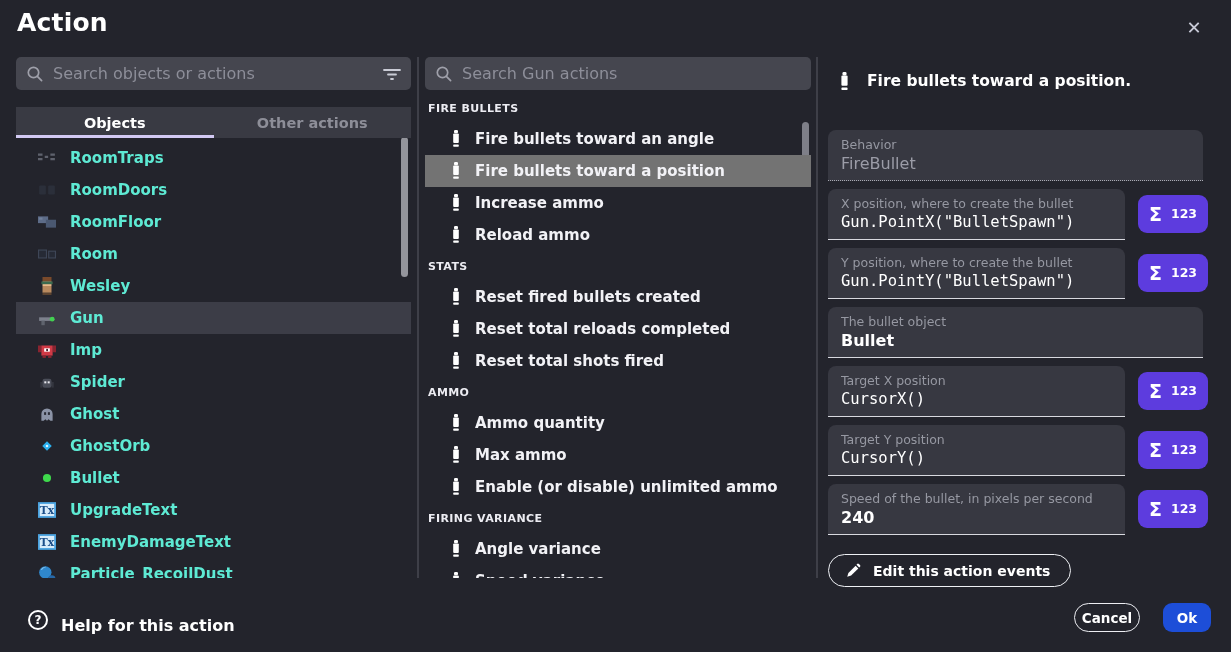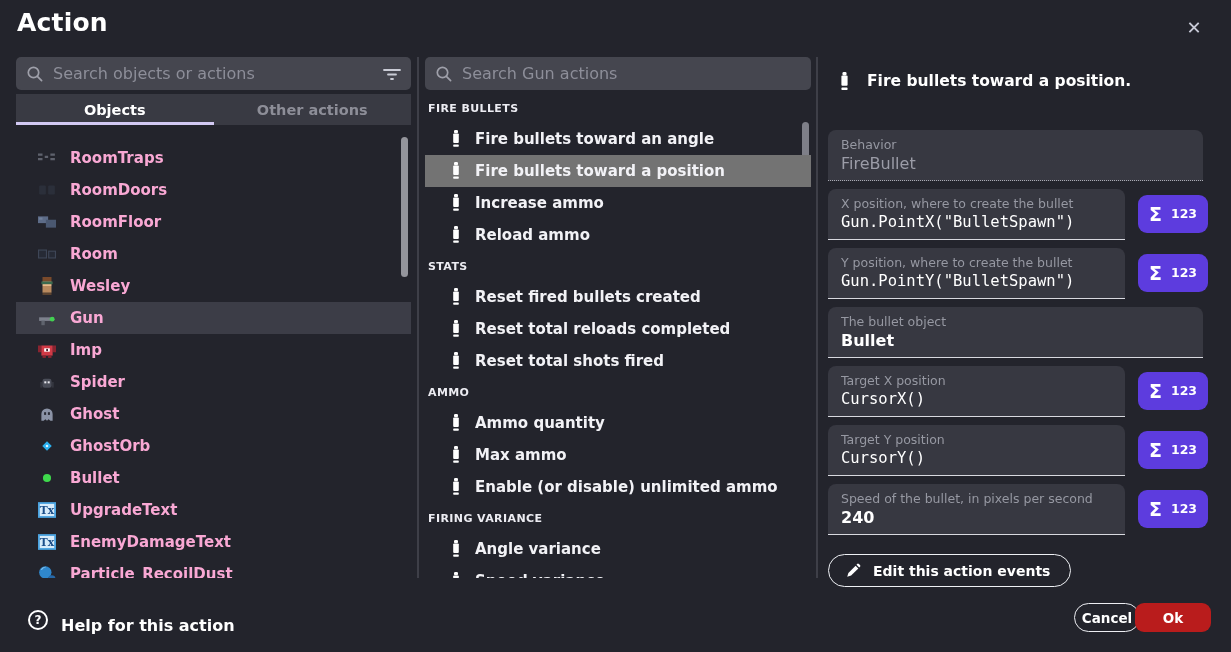--- a/index.html
+++ b/index.html
@@ -23,31 +23,31 @@
   .sbar-left { left:401px; top:137px; height:140px; }
   .sbar-mid  { left:802px; top:122px; height:64px; background:#7e7f88; }
 
   
   .left-panel { position:absolute; left:16px; top:57px; width:395px; height:521px; }
   .search-box { display:flex; align-items:center; height:33px; background:#45464f; border-radius:5px; padding:11px 10px; }
   .search-box svg { flex:0 0 auto; }
   .search-box input { flex:1; background:transparent; border:none; outline:none; color:#e8e8ee; font-size:16px;
                       font-family:inherit; margin-left:9px; }
   .search-box input::placeholder { color:#8d8e99; opacity:1; }
-  .tabs { display:flex; height:31px; margin-top:4px; background:#393a43; }
+  .tabs { display:flex; height:31px; margin-top:17px; background:#393a43; }
   .tab { flex:1; display:flex; align-items:center; justify-content:center; font-size:14.5px; font-weight:700;
          color:#8d8e98; position:relative; cursor:pointer; }
   .tab.active { color:#ffffff; }
   .tab.active::after { content:""; position:absolute; left:0; right:0; bottom:0; height:3px; background:#d2c9f3; }
 
   .object-list { position:absolute; left:0; top:85px; width:395px; height:436px; overflow:hidden; }
   .obj-row { display:flex; align-items:center; height:32px; padding-left:22px; cursor:pointer; }
   .obj-row.selected { background:#3c3d47; }
   .obj-icon { width:18px; height:18px; margin-right:14px; display:flex; align-items:center; justify-content:center; }
-  .obj-label { font-size:15px; font-weight:600; color:#f9a8d4; }
+  .obj-label { font-size:15px; font-weight:600; color:#5eead4; }
 
   
   .mid-panel { position:absolute; left:425px; top:57px; width:386px; height:521px; }
   .action-list { position:absolute; left:0; top:32px; width:386px; height:489px; overflow:hidden; padding-top:4px; }
   .sec-header { display:flex; align-items:center; height:30px; padding-left:3px; font-size:11px; font-weight:700;
                 letter-spacing:.4px; color:#eceidf; color:#ececf2; }
   .act-row { display:flex; align-items:center; height:32px; padding-left:25px; cursor:pointer; }
   .act-row.selected { background:#737373; }
   .act-icon { width:12px; height:18px; margin-right:13px; display:flex; align-items:center; justify-content:center; }
   .act-label { font-size:15px; font-weight:600; color:#f2f2f6; }
@@ -77,21 +77,21 @@
                      color:#fff; font-size:14px; font-weight:700; font-family:inherit; cursor:pointer; }
 
   
   .footer-help { position:absolute; left:28px; top:605px; display:flex; align-items:center; gap:13px; cursor:pointer; }
   .help-circle { width:20px; height:20px; border:2px solid #ffffff; border-radius:50%; display:flex; align-items:center;
                  justify-content:center; font-size:12px; font-weight:800; color:#fff; }
   .help-text { font-size:16px; font-weight:700; color:#fff;margin-top:11px; }
   .btn { position:absolute; top:603px; height:29px; display:flex; align-items:center; justify-content:center;
          font-size:13.5px; font-weight:700; font-family:inherit; cursor:pointer; }
   .btn-cancel { right:91px; width:66px; background:transparent; border:1.5px solid #edeef3; border-radius:15px; color:#fff; }
-  .btn-ok { right:20px; width:76px; background:#b91c1c; border:none; border-radius:9px; color:#fff; }
+  .btn-ok { right:20px; width:48px; background:#1d4ed8; border:none; border-radius:9px; color:#fff; }
 </style>
 </head>
 <body>
 
 <div class="dialog">
 
   <div class="dlg-title">Action</div>
   <div class="close-btn">✕</div>
 
   <div class="vdiv d1"></div>

